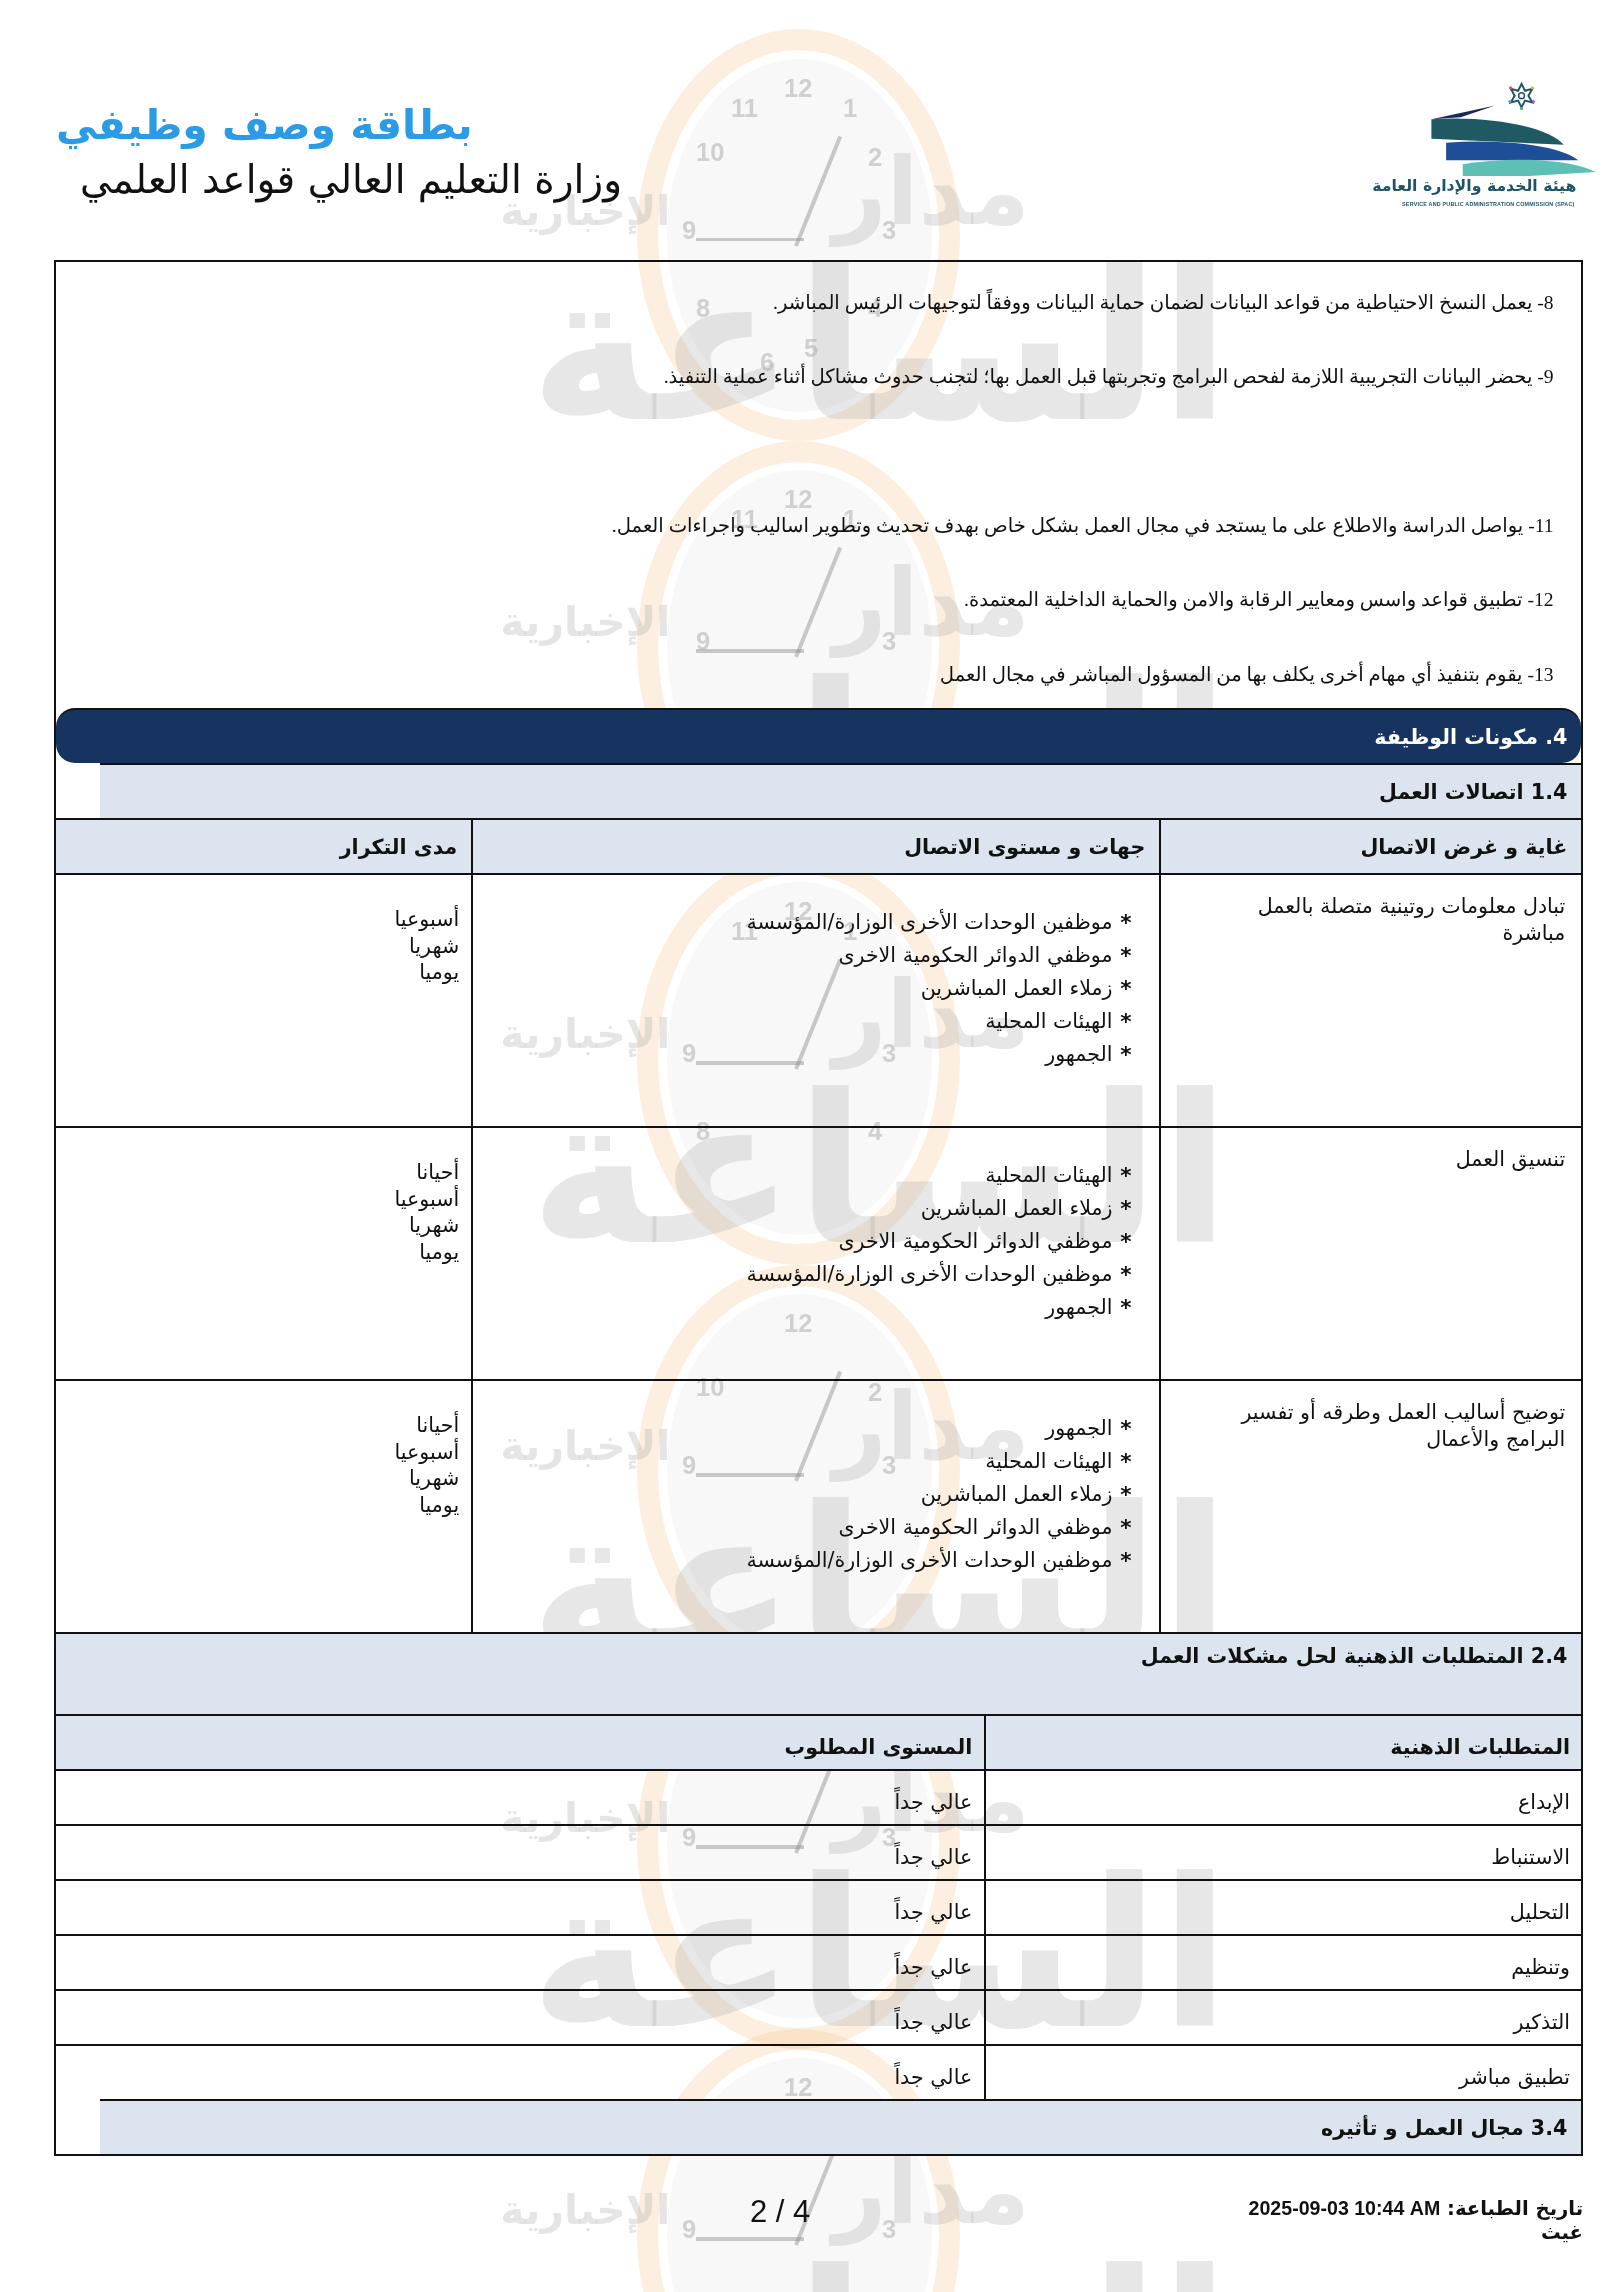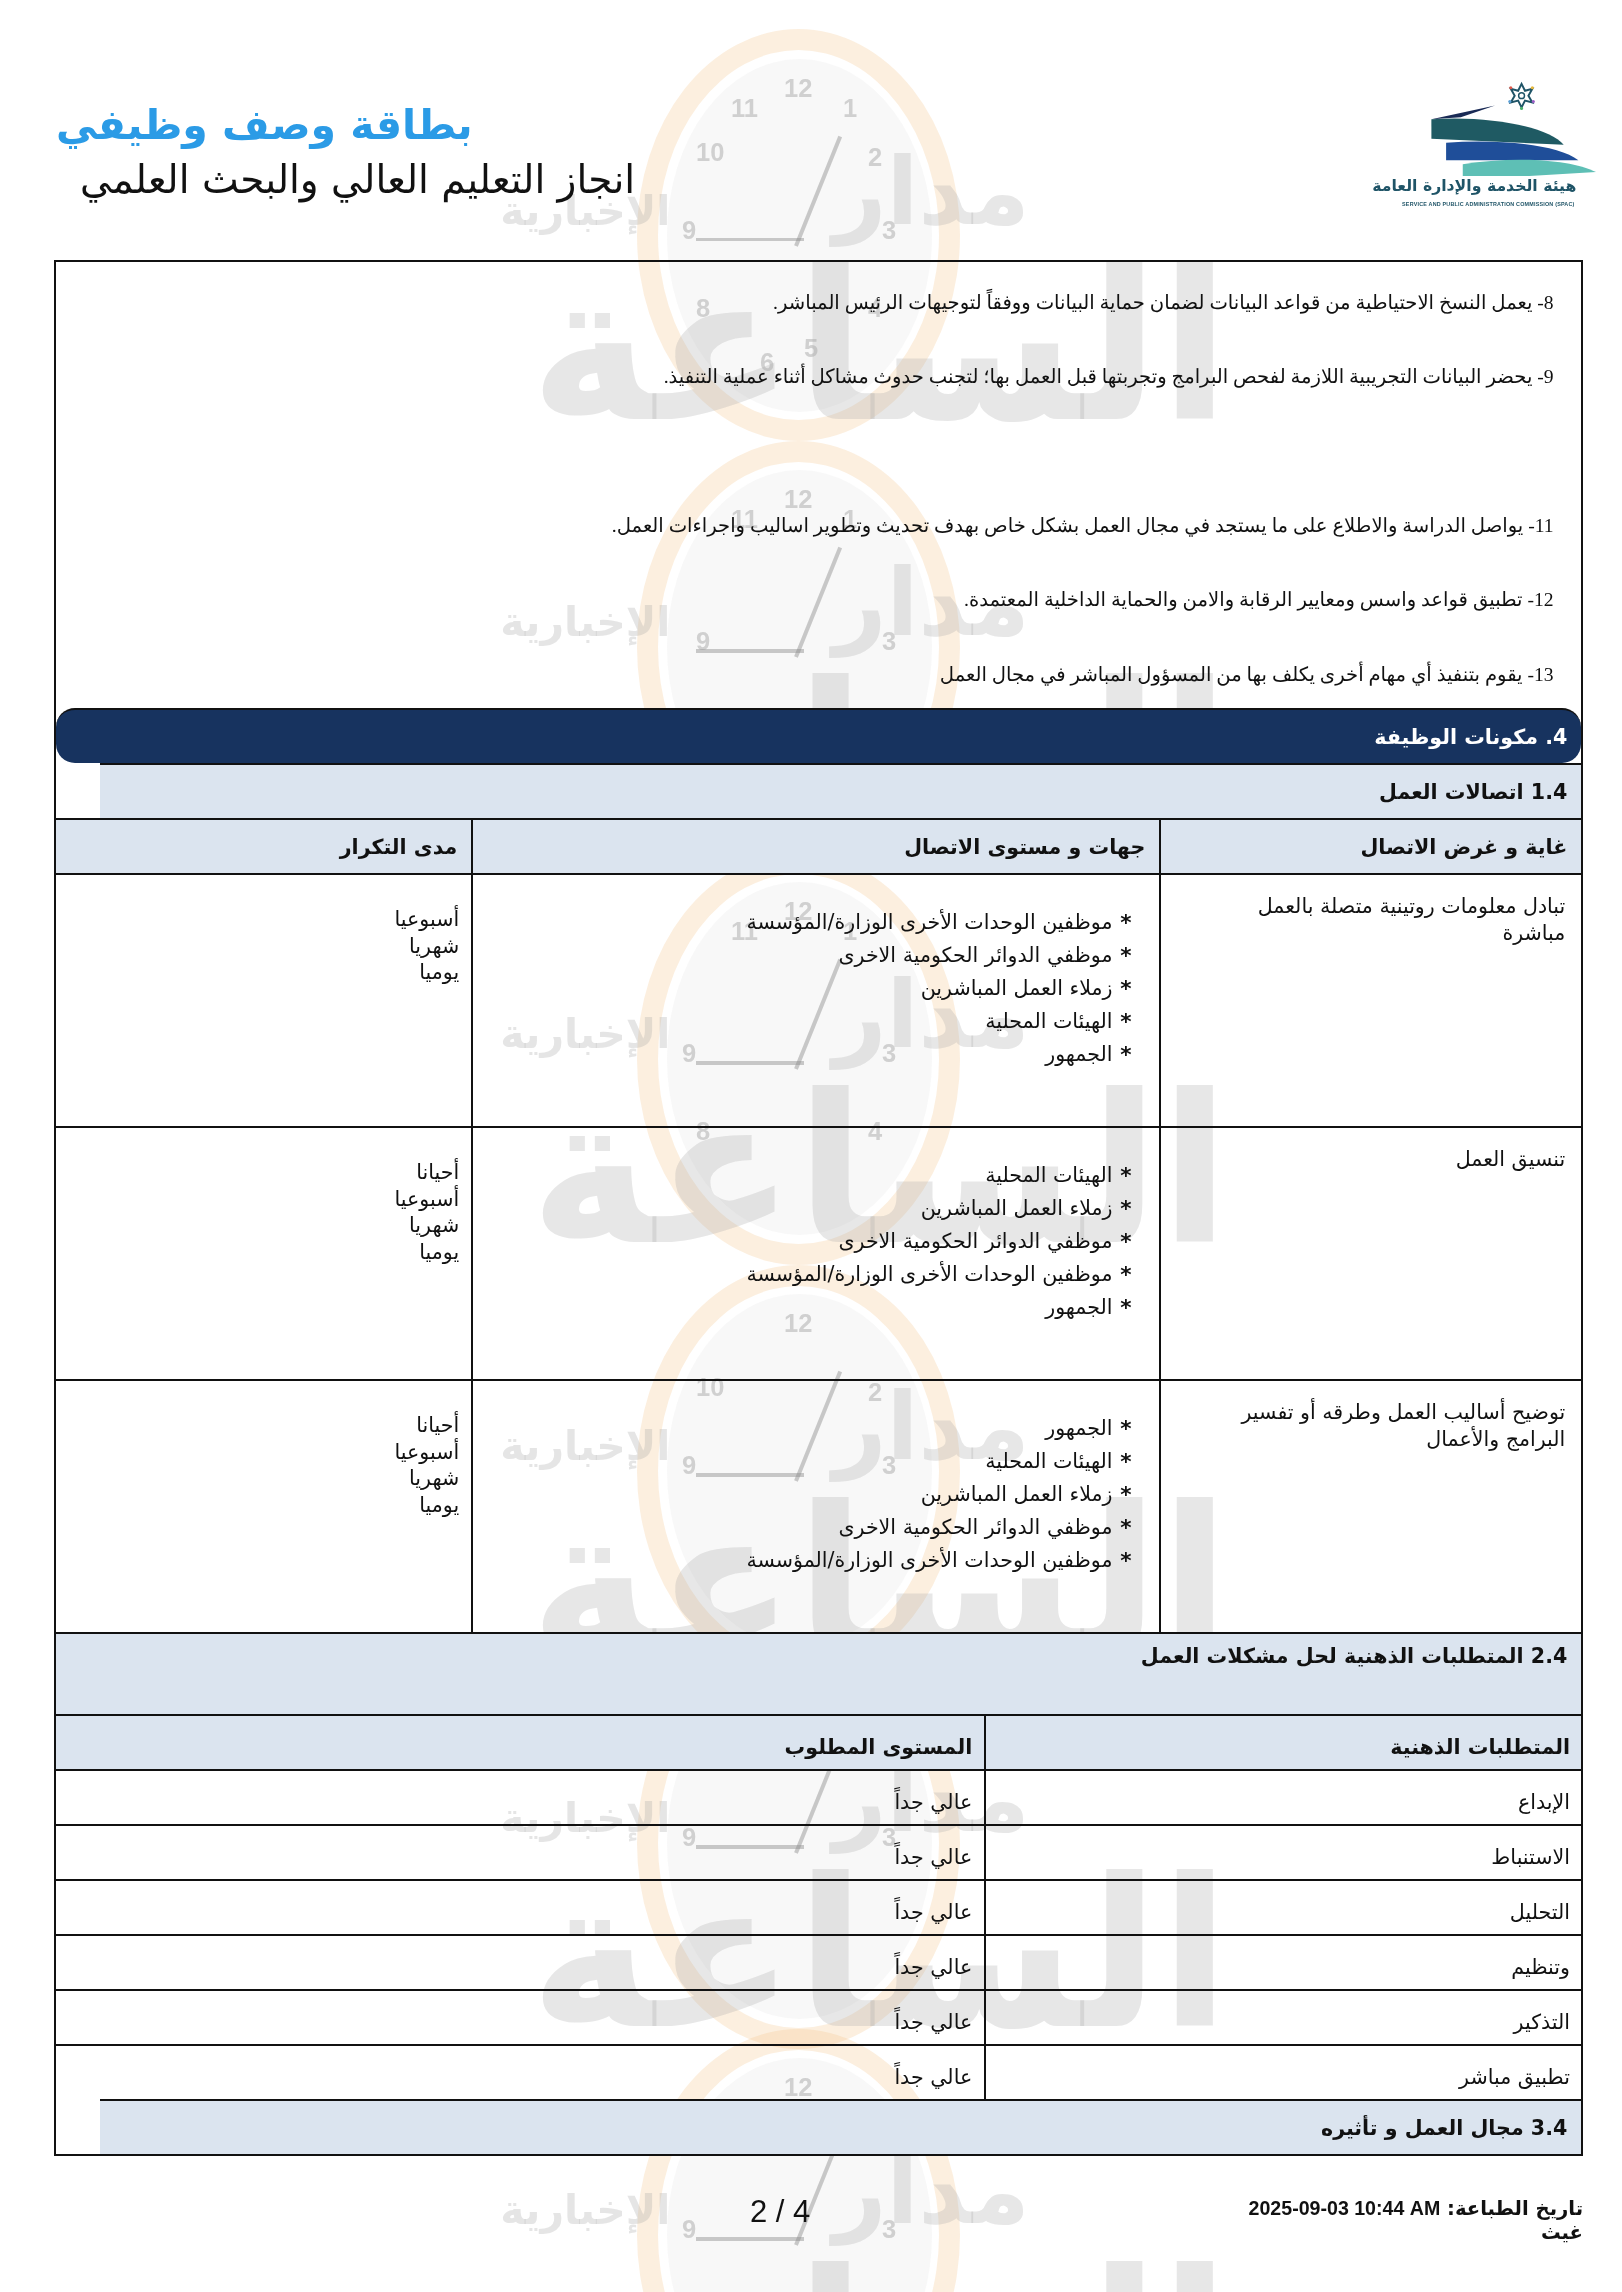--- a/index.html
+++ b/index.html
@@ -256,21 +256,21 @@
 
       <path d="M30,42 L95,28 L60,40 Z" fill="#1a2a55"></path>
       <path d="M30,42 C90,38 150,50 165,68 L30,62 Z" fill="#1f5a63"></path>
       <path d="M45,66 C100,62 160,68 180,84 L45,84 Z" fill="#1f4e99"></path>
       <path d="M62,88 C110,80 170,82 198,96 L62,104 Z" fill="#5ebfb5"></path>
     </svg>
     <div class="logo-ar">هيئة الخدمة والإدارة العامة</div>
     <div class="logo-en">SERVICE AND PUBLIC ADMINISTRATION COMMISSION (SPAC)</div>
   </div>
   <div class="title-main">بطاقة وصف وظيفي</div>
-  <div class="title-sub">انجاز التعليم العالي والبحث العلمي</div>
+  <div class="title-sub">وزارة التعليم العالي قواعد العلمي</div>
 </div>
 
 <div class="frame">
 
   <div class="tasks">
     <div class="task" style="top:29px;">
       <span>8-</span> <span>يعمل النسخ الاحتياطية من قواعد البيانات لضمان حماية البيانات ووفقاً لتوجيهات الرئيس المباشر.</span>
     </div>
     <div class="task" style="top:103px;">
       <span>9-</span> <span>يحضر البيانات التجريبية اللازمة لفحص البرامج وتجربتها قبل العمل بها؛ لتجنب حدوث مشاكل أثناء عملية التنفيذ.</span>

